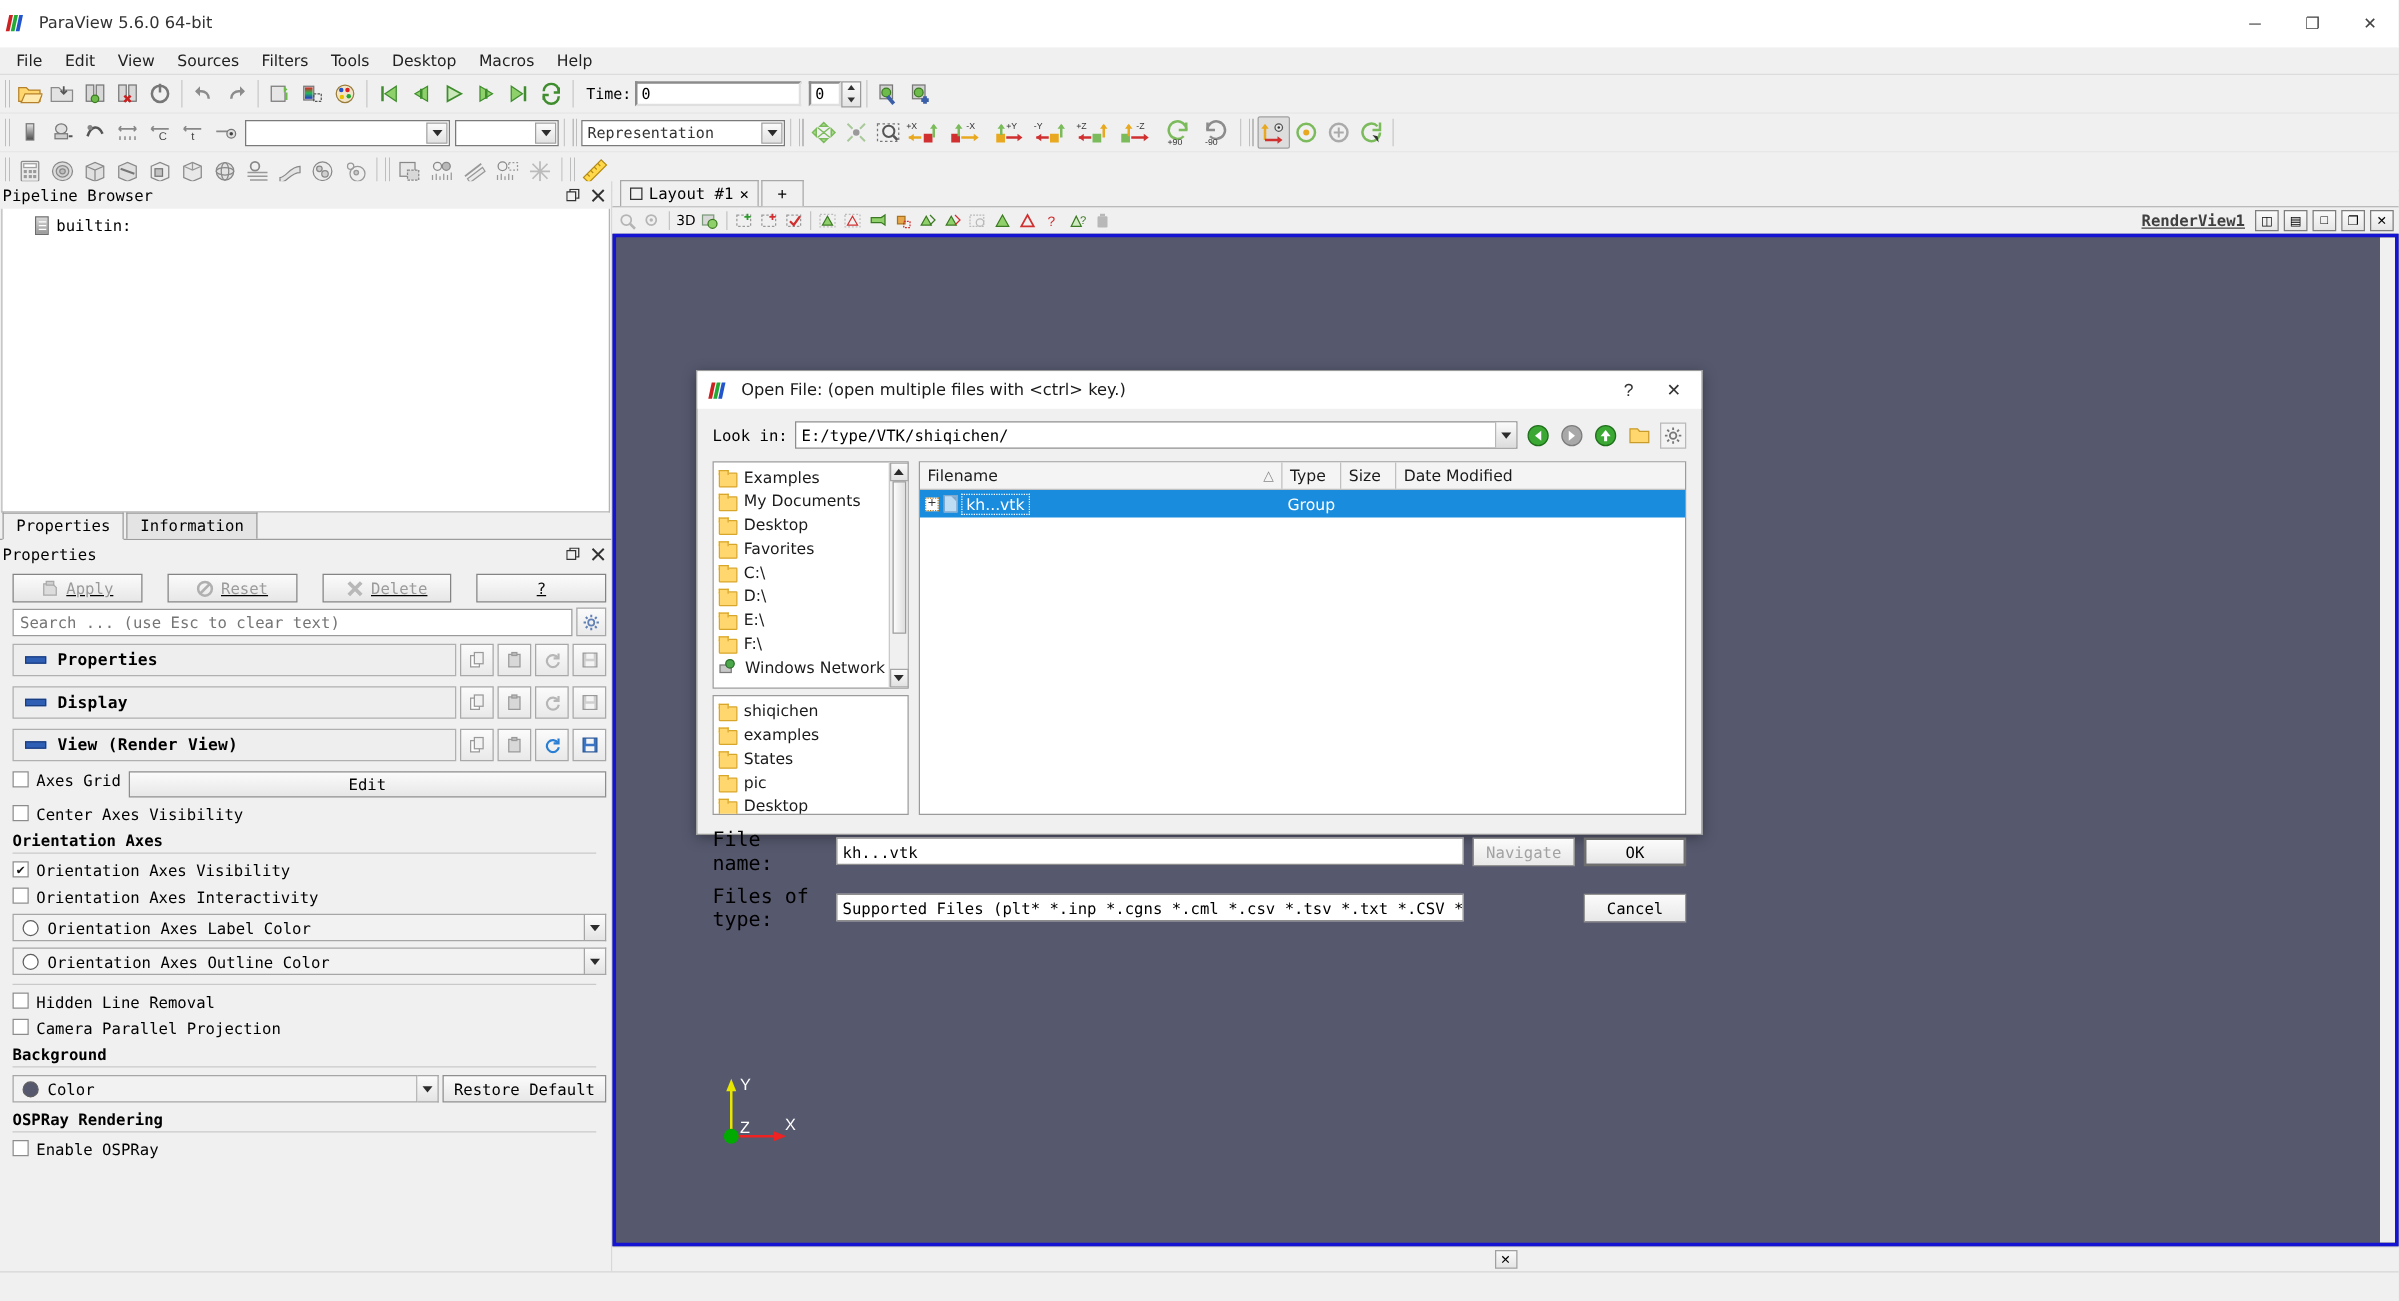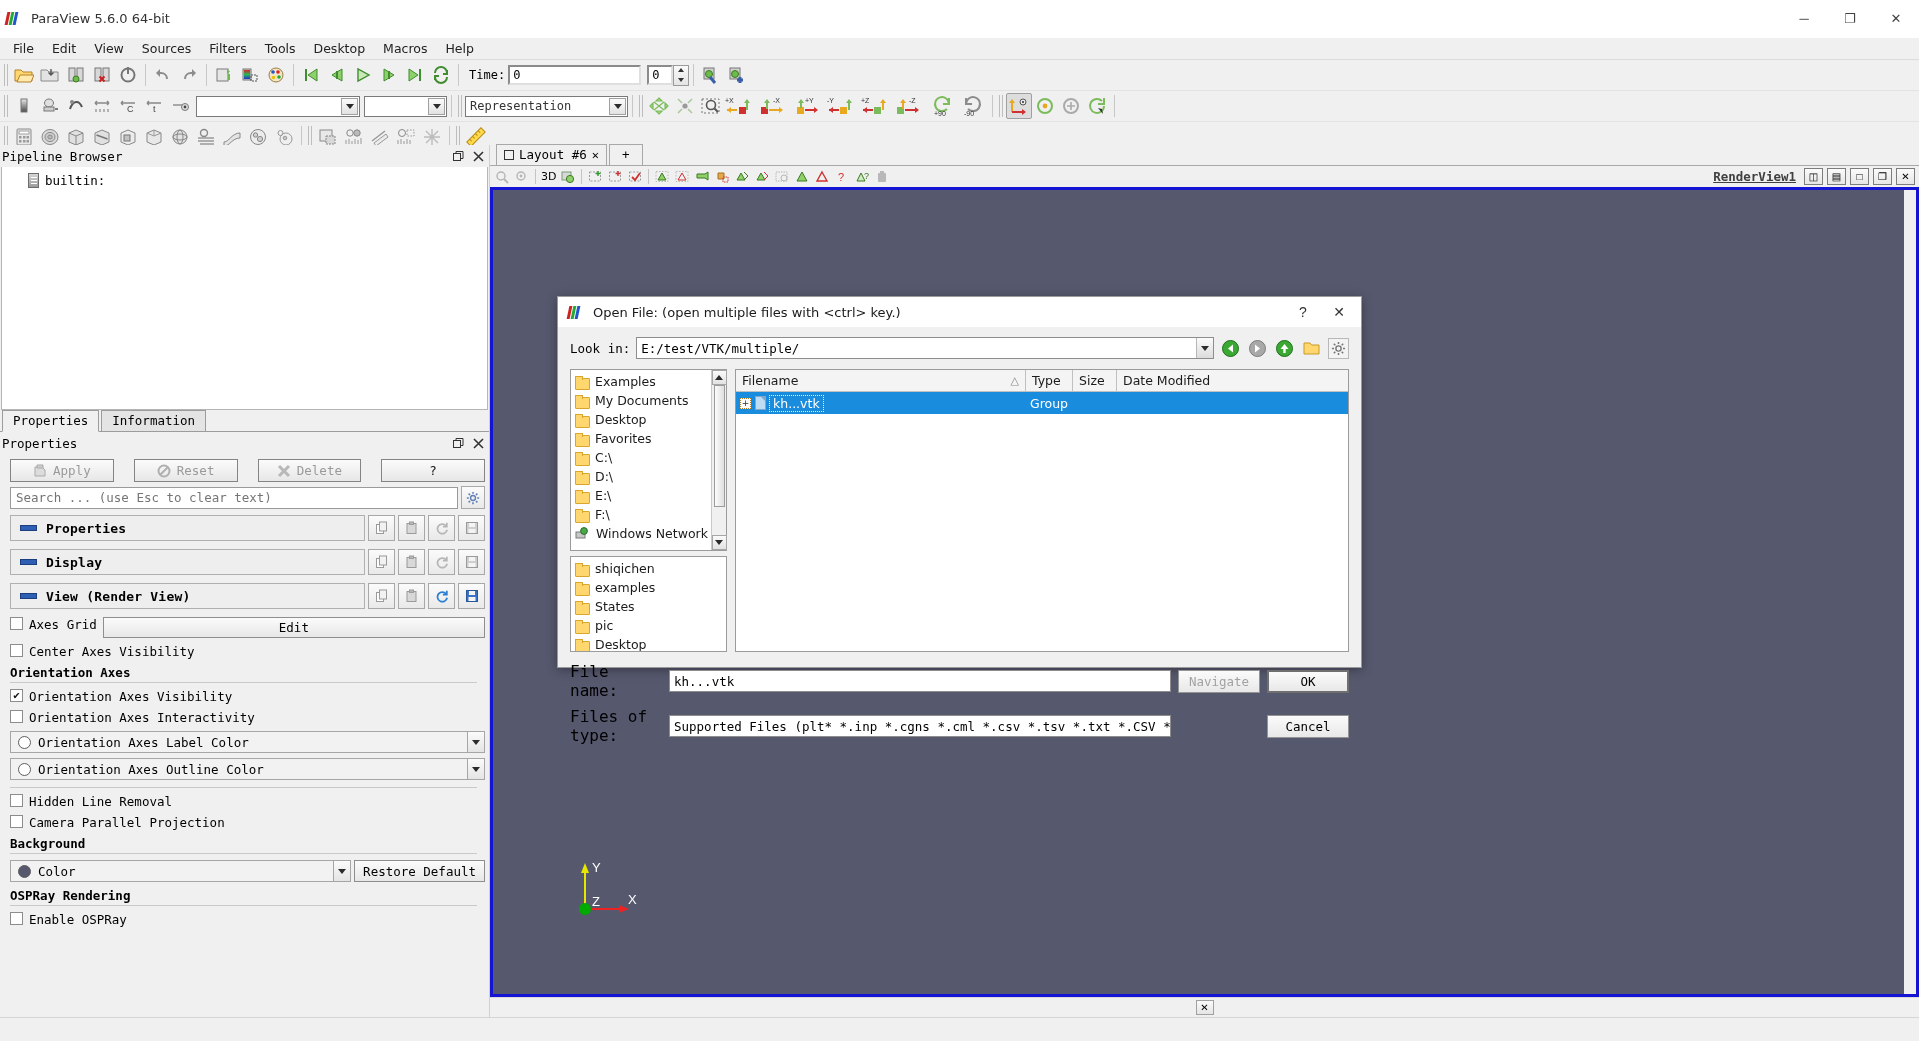--- a/index.html
+++ b/index.html
@@ -84,21 +84,21 @@
                       background:#fff; box-shadow:0 3px 0 #fff, 0 6px 0 #fff; }
 
   
   .tabstrip { height:22px; display:flex; align-items:flex-end; padding-left:2px;
               border-bottom:1px solid #9c9c9c; }
   .tab { padding:2px 10px 3px 10px; font-family:"DejaVu Sans Mono", monospace; font-size:12.5px;
          border:1px solid #9c9c9c; border-bottom:none; background:#e4e4e4; margin-right:2px; }
   .tab.active { background:#f0f0f0; border-bottom:1px solid #f0f0f0; margin-bottom:-1px; }
 
   .props-scroll { flex:1; overflow:hidden; padding:0 2px; }
-  .btn-row { display:flex; gap:20px; margin:5px 2px 4px 8px; }
+  .btn-row { display:flex; gap:20px; margin:5px 2px 4px 8px;text-decoration:underline; }
   .pv-btn { flex:1; height:23px; border:1px solid #848484; background:linear-gradient(#fbfbfb,#e7e7e7);
             display:flex; align-items:center; justify-content:center; gap:6px;
             font-family:"DejaVu Sans Mono", monospace; font-size:12.5px; color:#9a9a9a; }
   .pv-btn.enabled { color:#111; }
   .search-row { display:flex; gap:3px; margin:0 2px 6px 8px; align-items:center; }
   .search-in { flex:1; height:22px; border:1px solid #9a9a9a; background:#fff; padding:2px 5px;
                font-family:"DejaVu Sans Mono", monospace; font-size:12.5px; color:#9e9e9e; }
   .gear-btn { width:24px; height:23px; border:1px solid #a8a8a8; background:linear-gradient(#fbfbfb,#e9e9e9);
               display:flex; align-items:center; justify-content:center; }
 
@@ -993,21 +993,21 @@
           <span class="chk"></span>
           <span>Enable OSPRay</span>
         </div>
       </div>
     </div>
 
     <div class="right-col">
       <div class="layout-tabs">
         <div class="ltab">
           <span class="sqico"></span>
-          <span>Layout #6</span>
+          <span>Layout #1</span>
           <span class="xc">✕</span>
         </div>
         <div class="ltab plus">+</div>
       </div>
 
       <div class="view-toolbar">
         <div class="vtb">
           <svg width="15" height="14" viewBox="0 0 15 14">
               <circle cx="6" cy="6" r="4" fill="none" stroke="#b5b5b5" stroke-width="1.4"></circle>
               <path d="M9 9l4 4" stroke="#b5b5b5" stroke-width="2"></path>
@@ -1156,21 +1156,21 @@
       <span class="btns">
         <span class="dlg-tb">?</span>
         <span class="dlg-tb close">✕</span>
       </span>
     </div>
 
     <div class="dlg-body">
       <div class="lookin-row">
         <span class="lookin-lbl">Look in:</span>
         <div class="lookin-combo">
-          <span>E:/test/VTK/multiple/</span>
+          <span>E:/type/VTK/shiqichen/</span>
           <span class="drop-sq">
               <i class="caret-dn"></i>
             </span>
         </div>
         <span class="nav-ico">
           <svg width="19" height="19" viewBox="0 0 19 19">
               <circle cx="9.5" cy="9.5" r="8" fill="#3aa832" stroke="#1f6f1b"></circle>
               <path d="M12 5.5L7 9.5l5 4z" fill="#fff"></path>
             </svg>
           </span>

